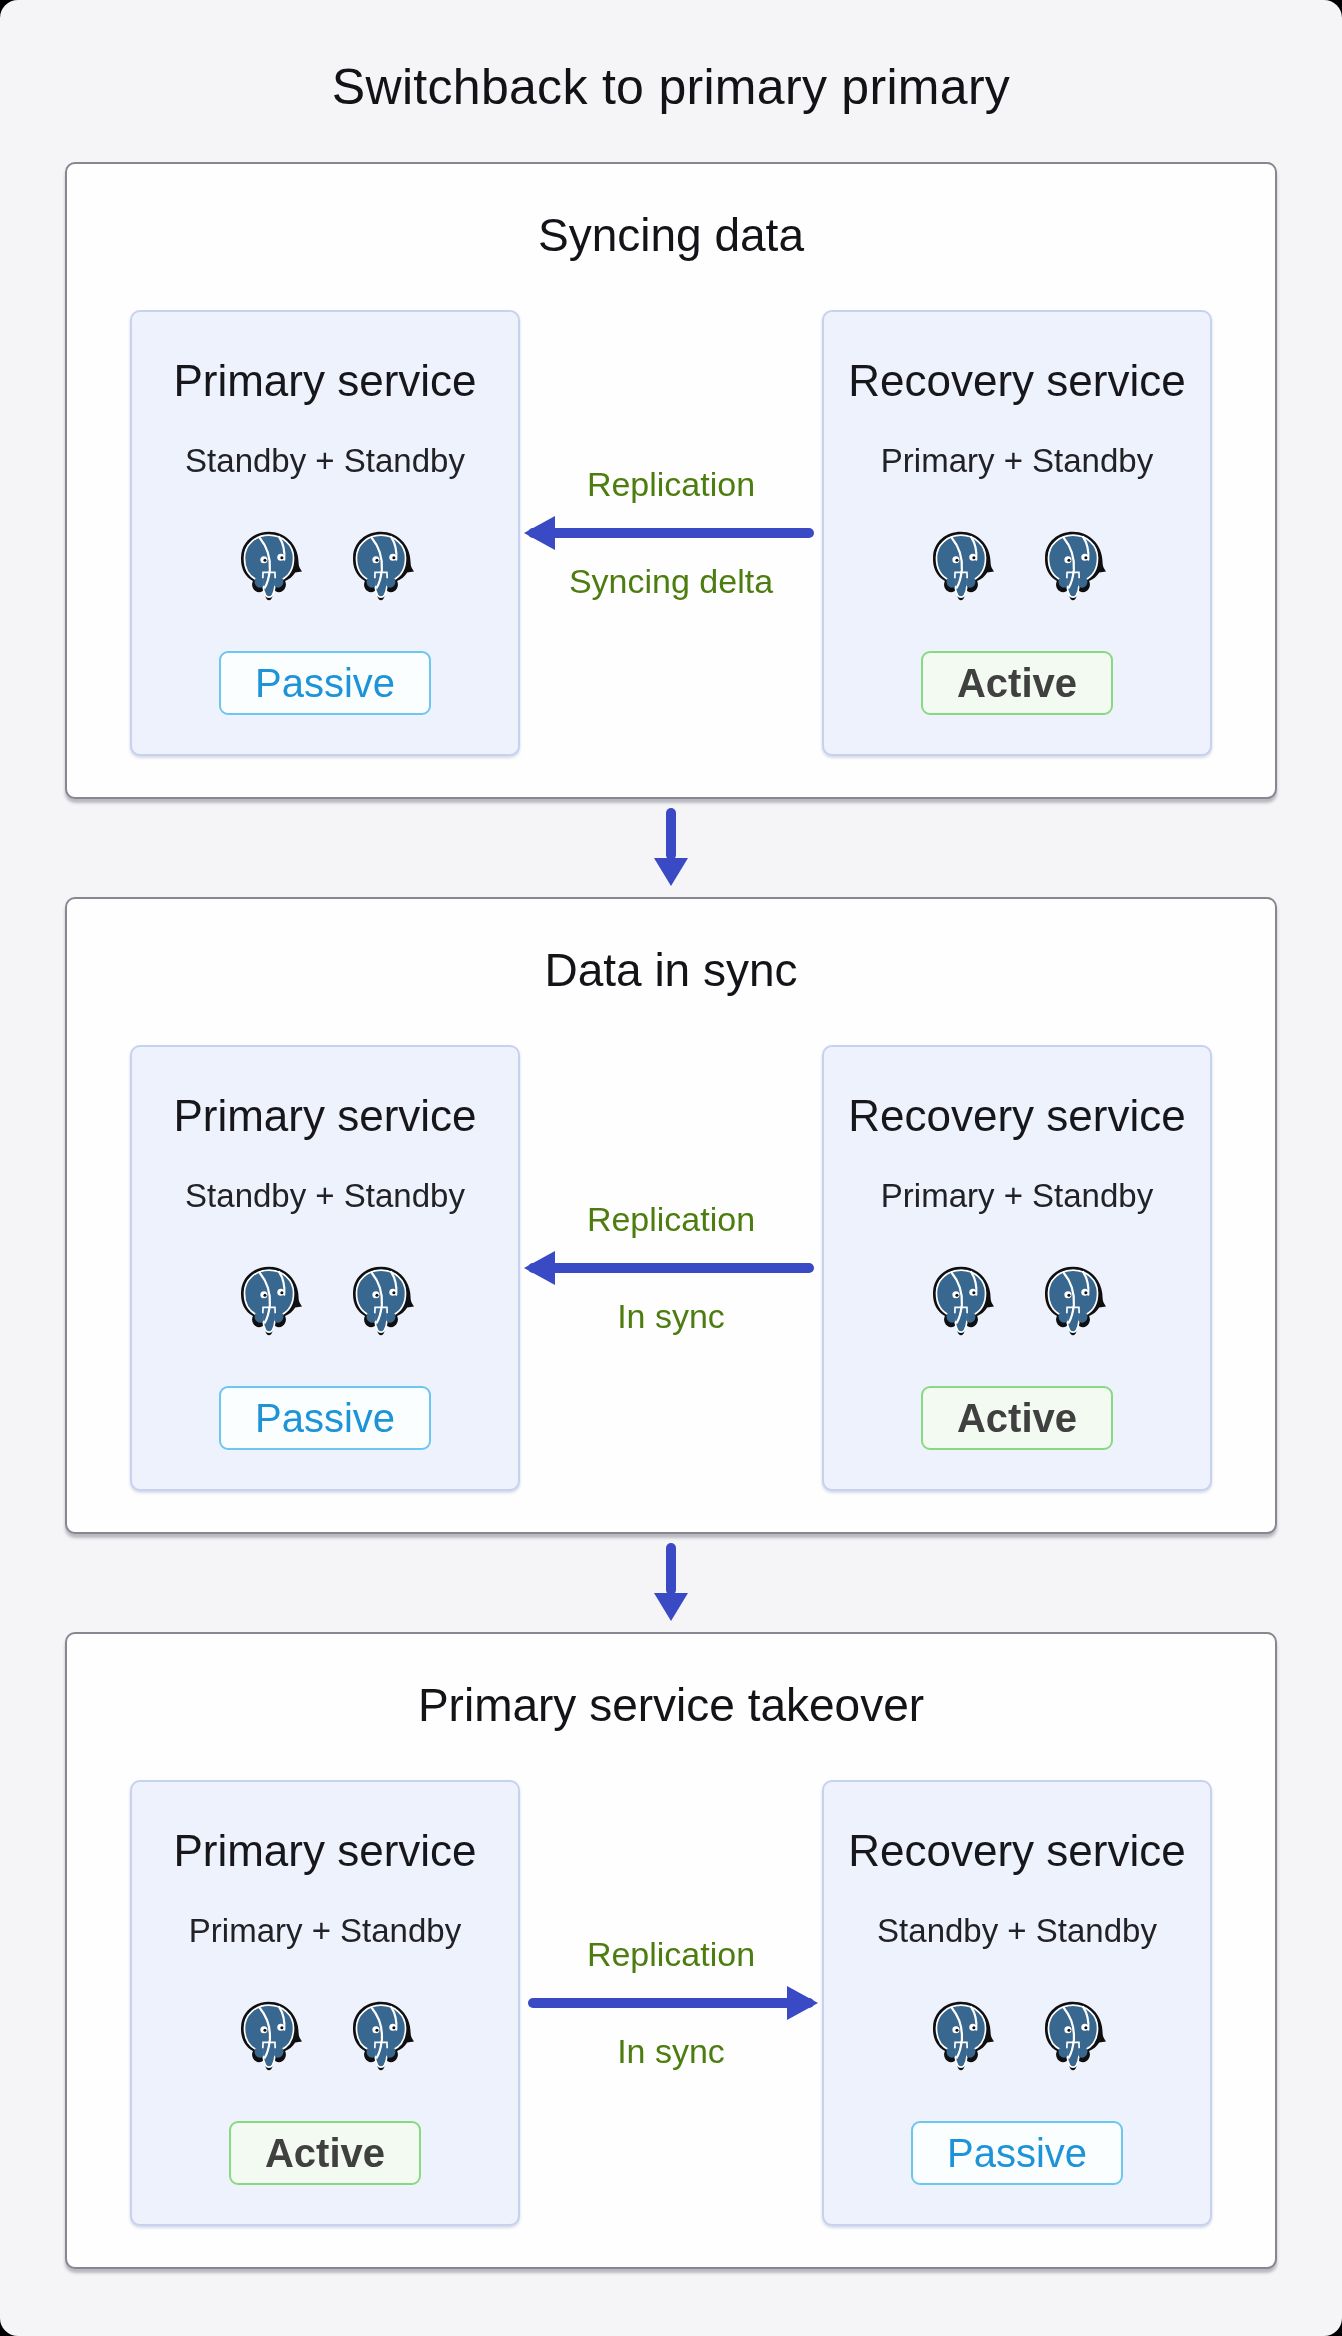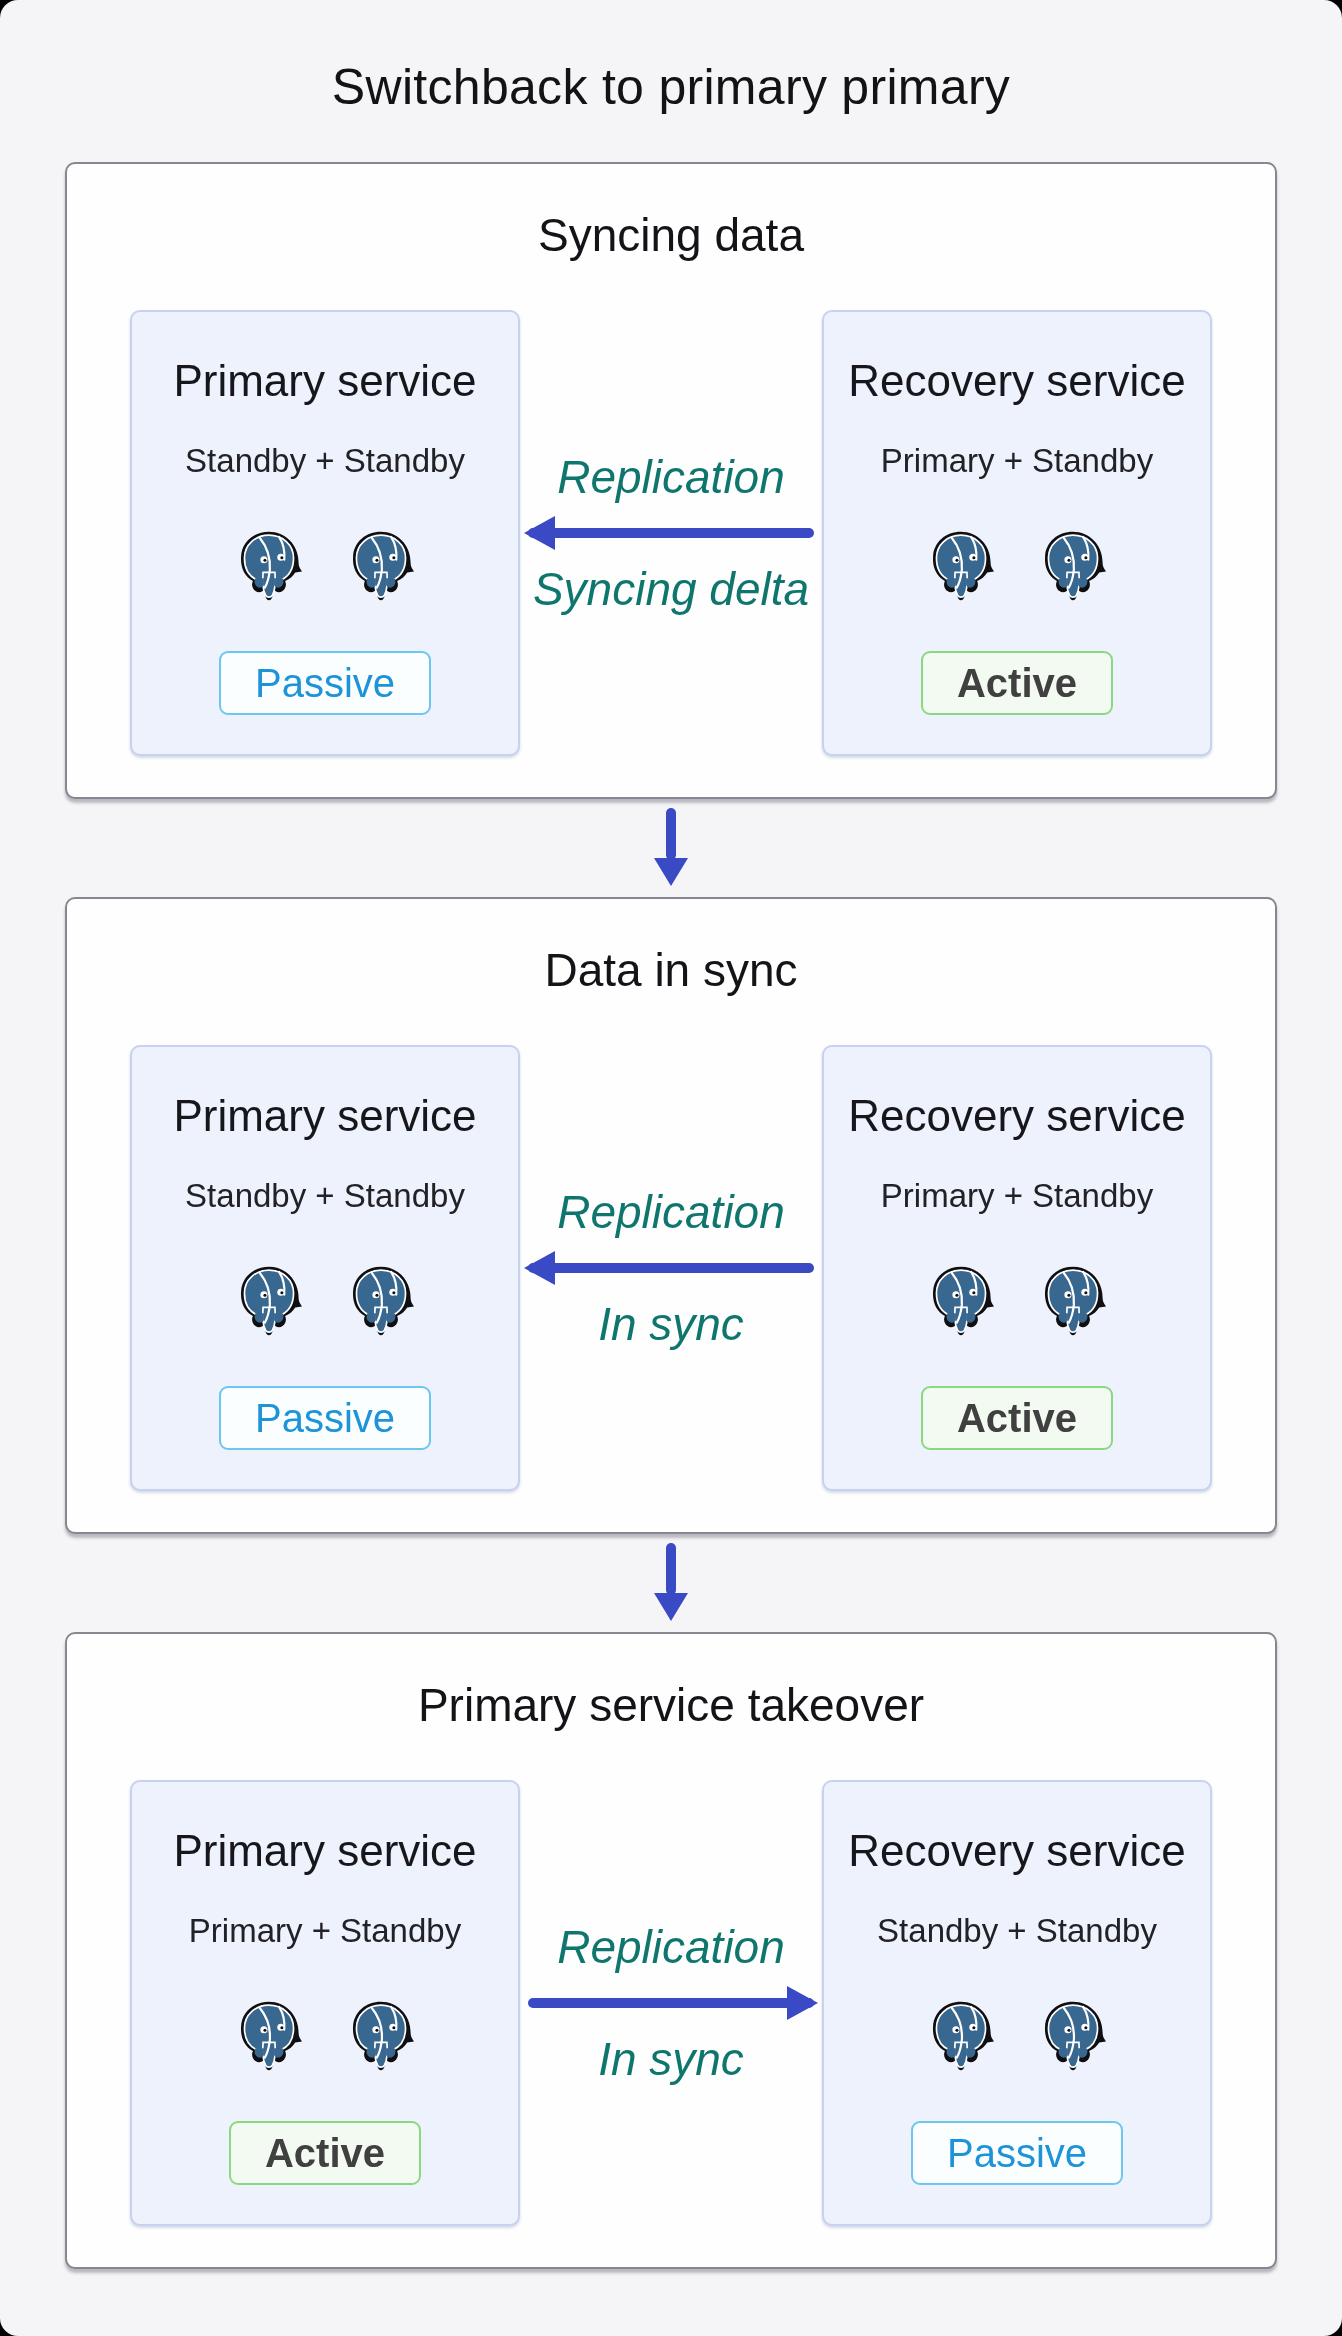--- a/index.html
+++ b/index.html
@@ -37,21 +37,21 @@
   .card-sub{margin-top:36px;font-size:33px;color:#222226;}
   .elephants{margin-top:50px;display:flex;gap:46px;}
   .elephants svg{width:66px;height:73px;display:block;}
   .badge{
     margin-top:48px;box-sizing:border-box;height:64px;padding:12px 34px;
     display:flex;align-items:center;border-radius:9px;border:2px solid;font-size:40px;
   }
   .badge.passive{background:#fbfeff;border-color:#6cc6ef;color:#1d93d8;}
   .badge.active{background:#f3faf1;border-color:#8bd883;color:#404040;font-weight:bold;}
   .mid{flex:1 1 auto;display:flex;flex-direction:column;align-items:center;min-width:0;}
-  .mid-label{font-size:46px;color:#0f766e;white-space:nowrap;font-style:italic;}
+  .mid-label{font-size:34px;color:#4d7c0f;white-space:nowrap;}
   .h-arrow{position:relative;width:100%;height:10px;background:#3a49c4;border-radius:6px;margin:24px 0;}
   .h-arrow.left::before{
     content:"";position:absolute;left:-4px;top:50%;transform:translateY(-50%);
     border-top:17px solid transparent;border-bottom:17px solid transparent;
     border-right:31px solid #3a49c4;
   }
   .h-arrow.right::after{
     content:"";position:absolute;right:-4px;top:50%;transform:translateY(-50%);
     border-top:17px solid transparent;border-bottom:17px solid transparent;
     border-left:31px solid #3a49c4;

